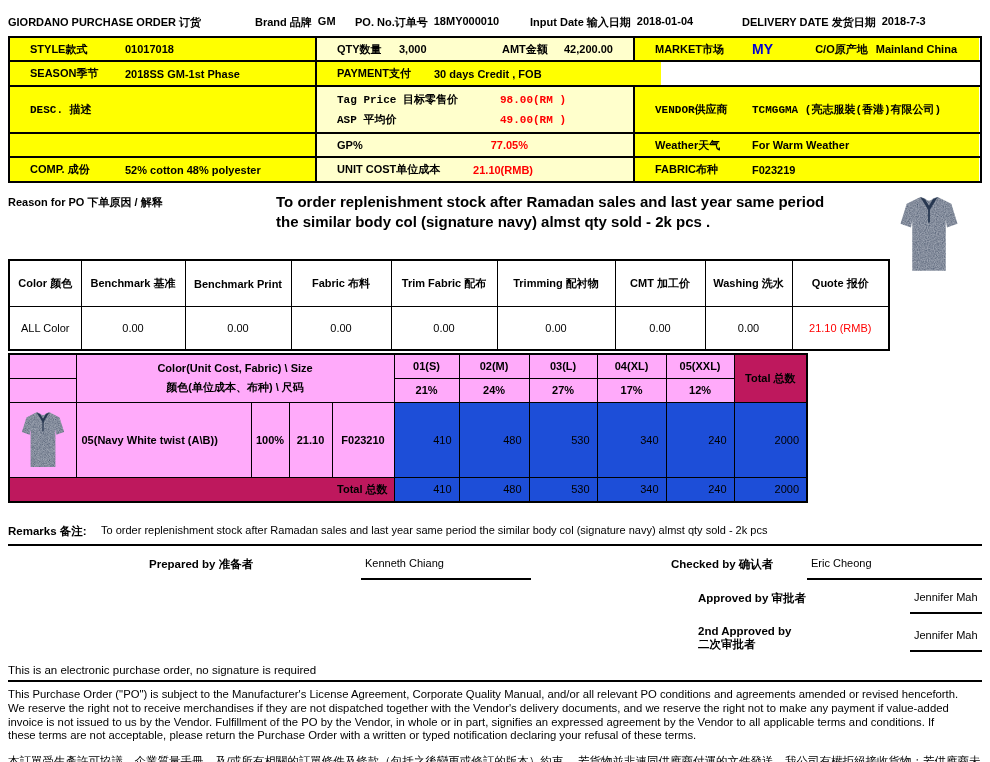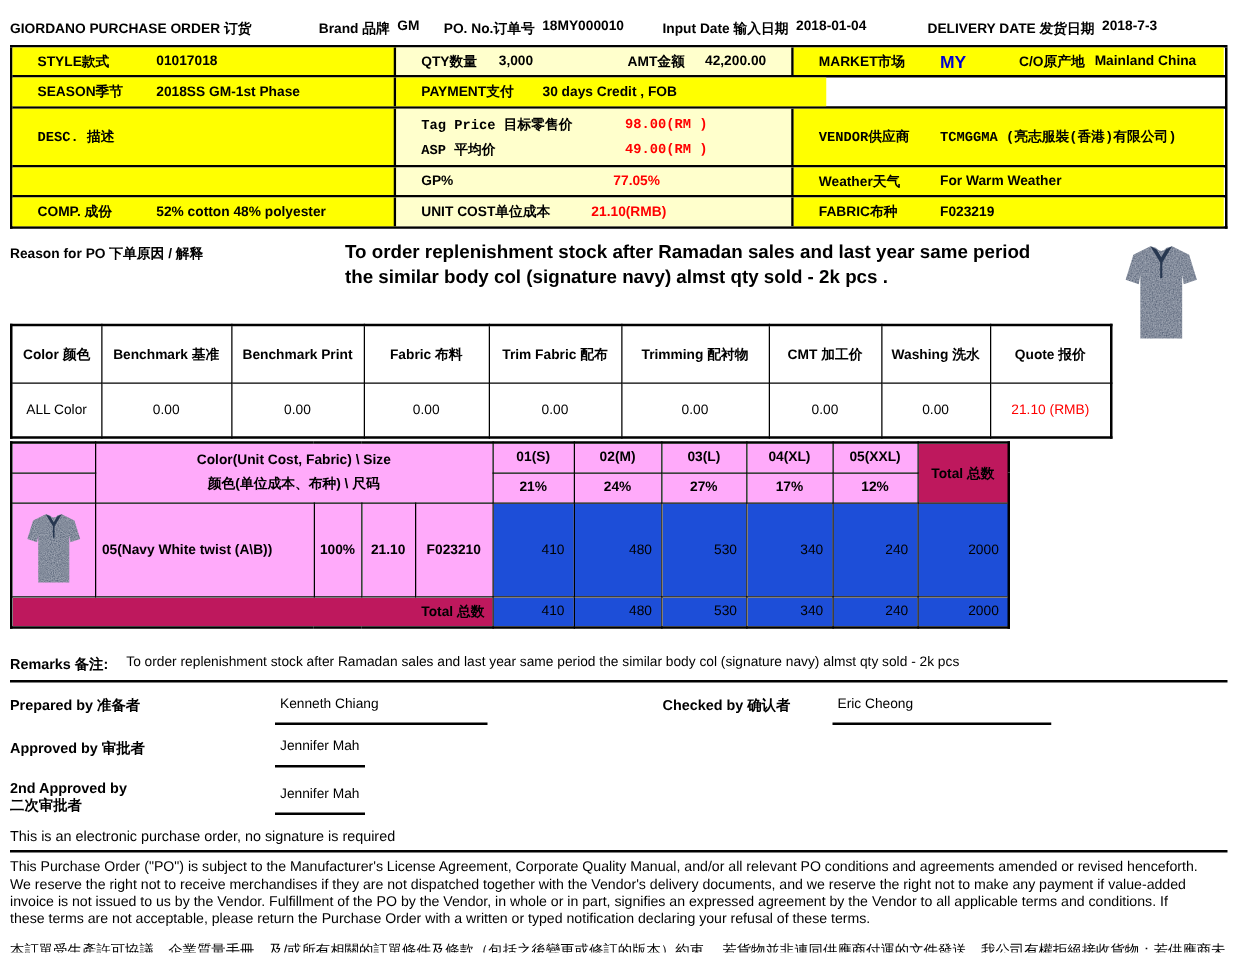--- a/index.html
+++ b/index.html
@@ -69,21 +69,21 @@
   .num { text-align: right !important; padding-right: 7px !important; background: #1d4ed8; }
   .name-cell { text-align: left !important; font-weight: bold; padding-left: 5px !important; }
   .pk-bold { font-weight: bold; }
   .total-label-cell { text-align: right !important; font-weight: bold; padding-right: 6px !important; }
   .merged-title { line-height: 1.0; }
   .merged-title div { padding: 4px 0; font-weight: bold; }
 
   
   .remarks { display: flex; margin-top: 21px; padding-bottom: 5px; border-bottom: 2px solid #000; }
   .remarks .lbl { width: 93px; flex: none; font-weight: bold; font-size: 11.5px; }
-  .sig-row { display: flex; align-items: flex-start; margin-top: 9px; }
+  .sig-row { display: flex; align-items: flex-start; margin-top: 9px; justify-content: flex-end; }
   .sig-label { width: 212px; font-weight: bold; font-size: 11.5px; padding-top: 2px; }
   .sig-value { border-bottom: 2px solid #000; padding: 2px 4px 9px 4px; }
   .w170 { width: 170px; } .w175 { width: 175px; } .w72 { width: 72px; }
   .sig-label-2 { width: 136px; margin-left: 140px; font-weight: bold; font-size: 11.5px; padding-top: 2px; }
   .sig-label .cn2 { display: block; }
   .e-note { margin-top: 12px; padding-bottom: 4px; border-bottom: 2px solid #000; font-size: 11.5px; }
 
   
   .terms-en { margin-top: 6px; width: 952px; font-size: 11.3px; line-height: 1.22; }
   .terms-cn { margin-top: 11px; width: 976px; font-size: 11.5px; line-height: 1.33; }

